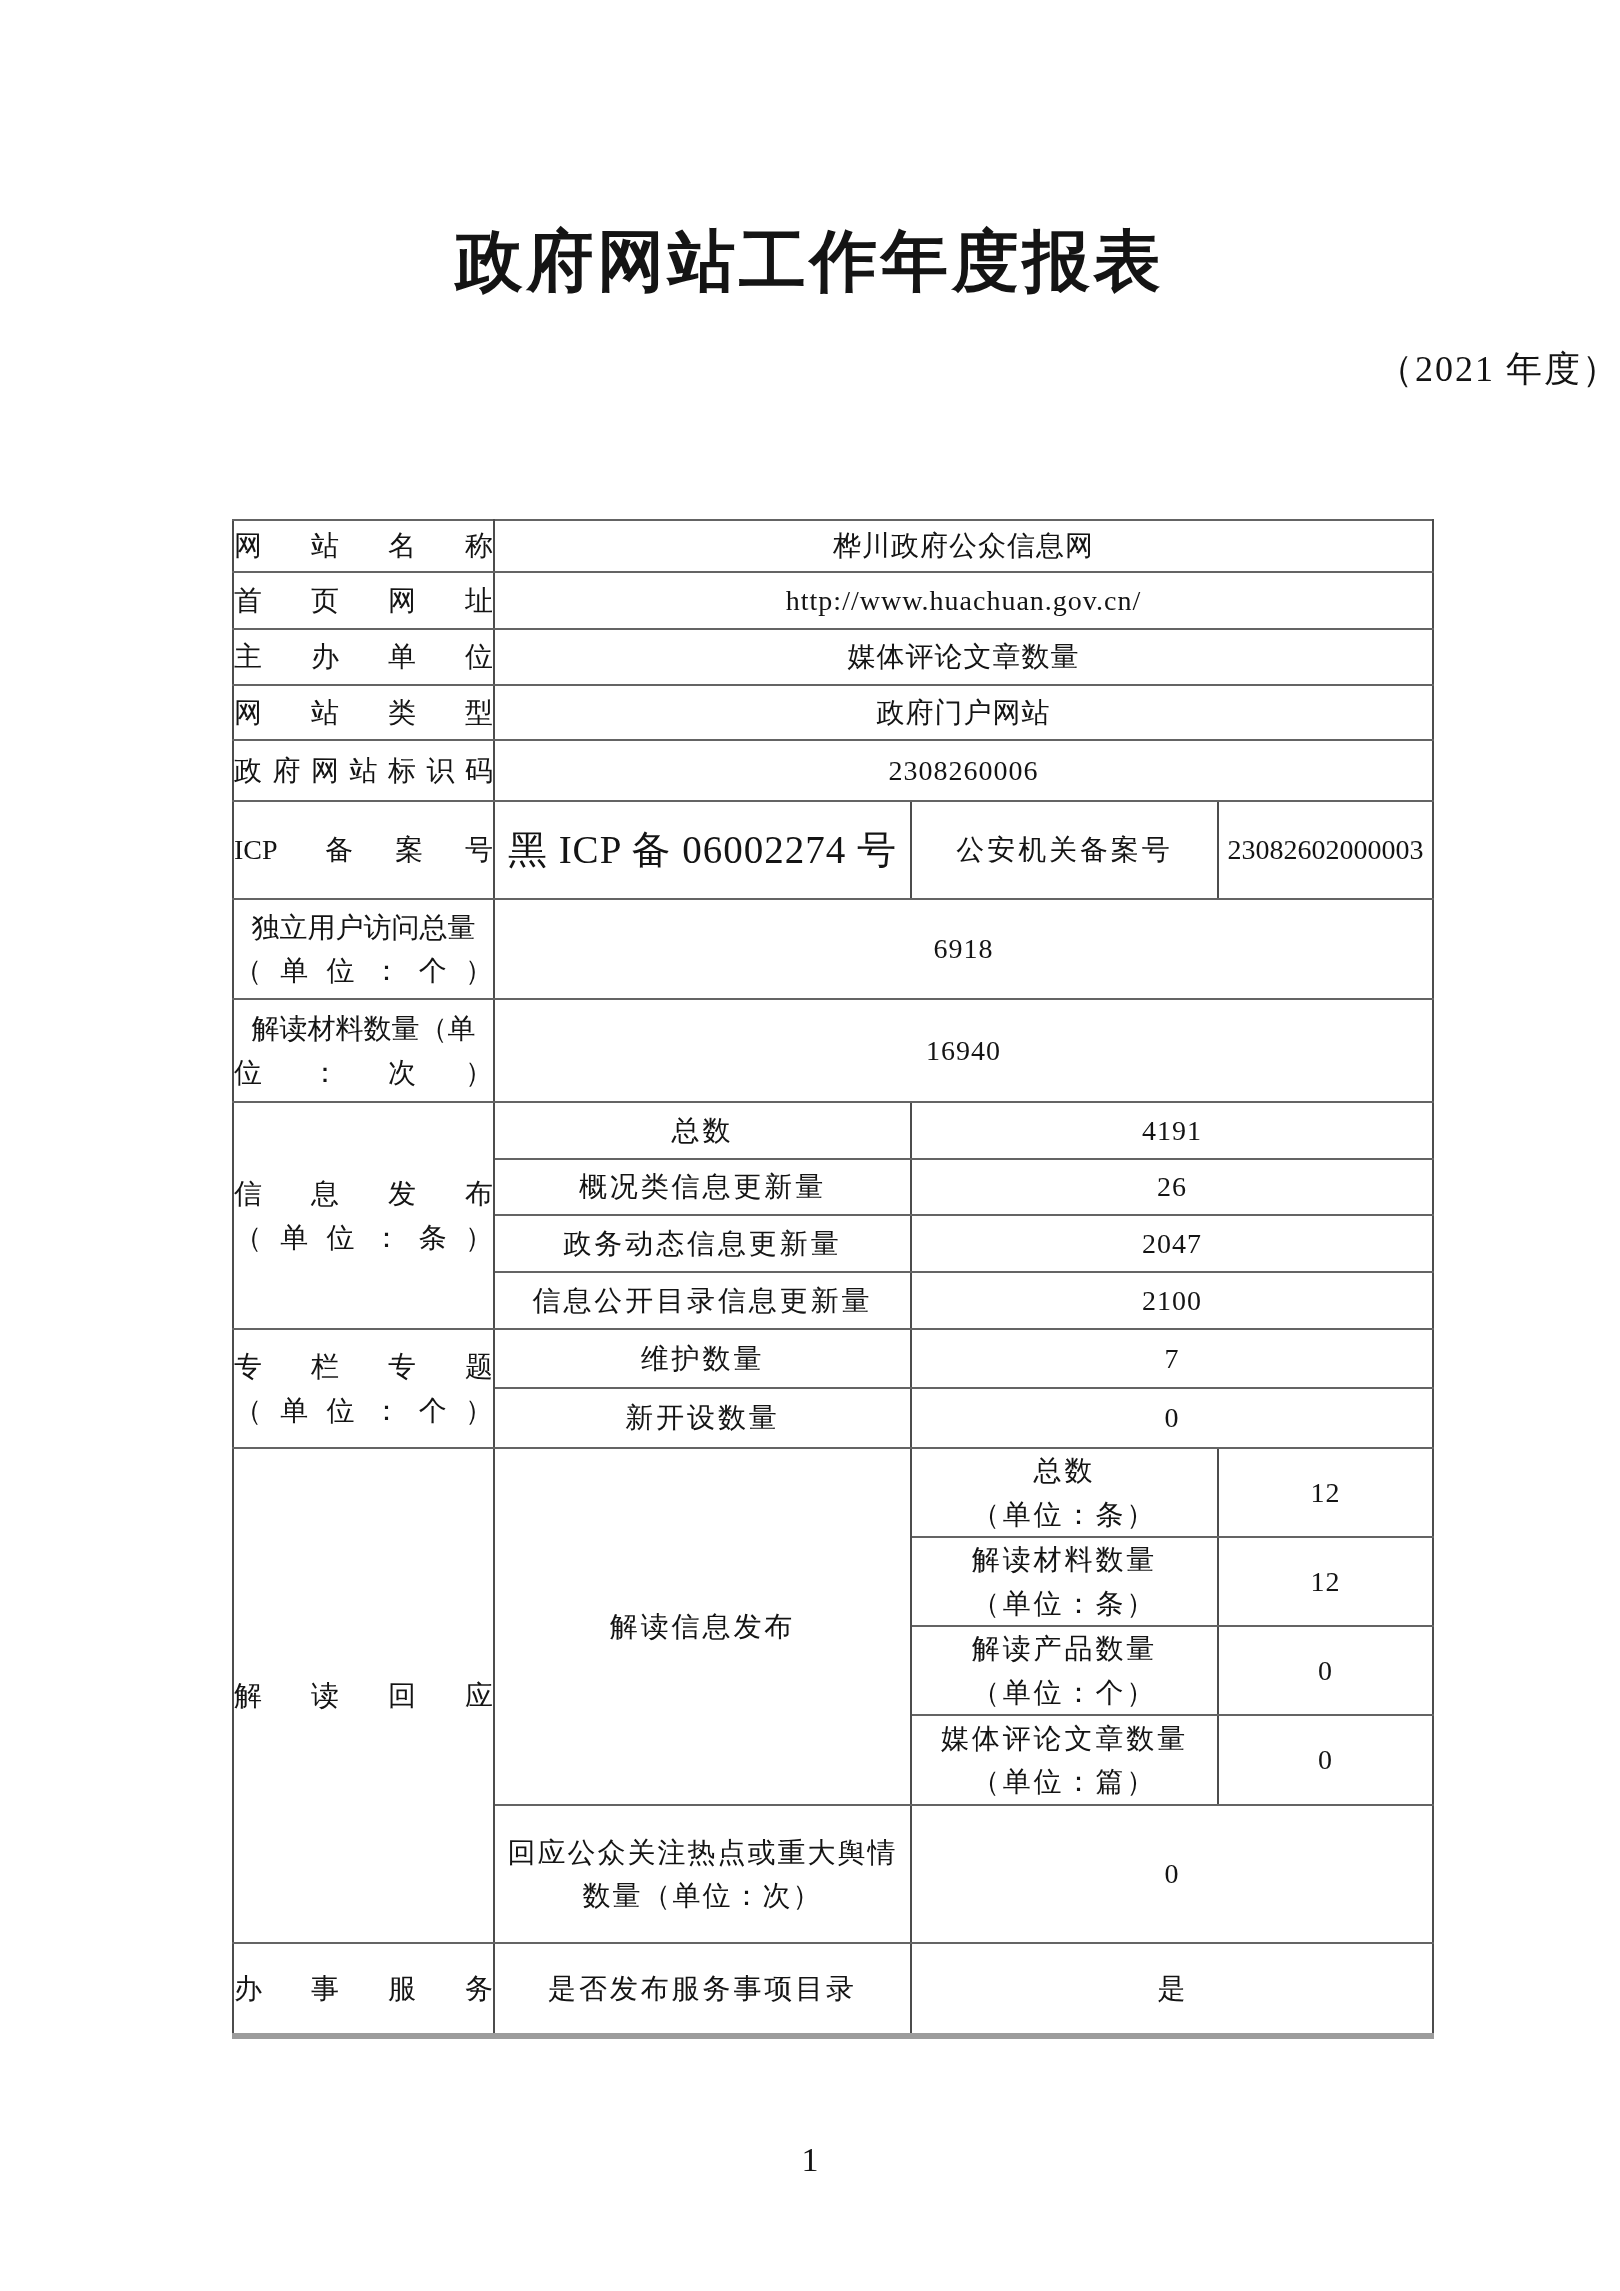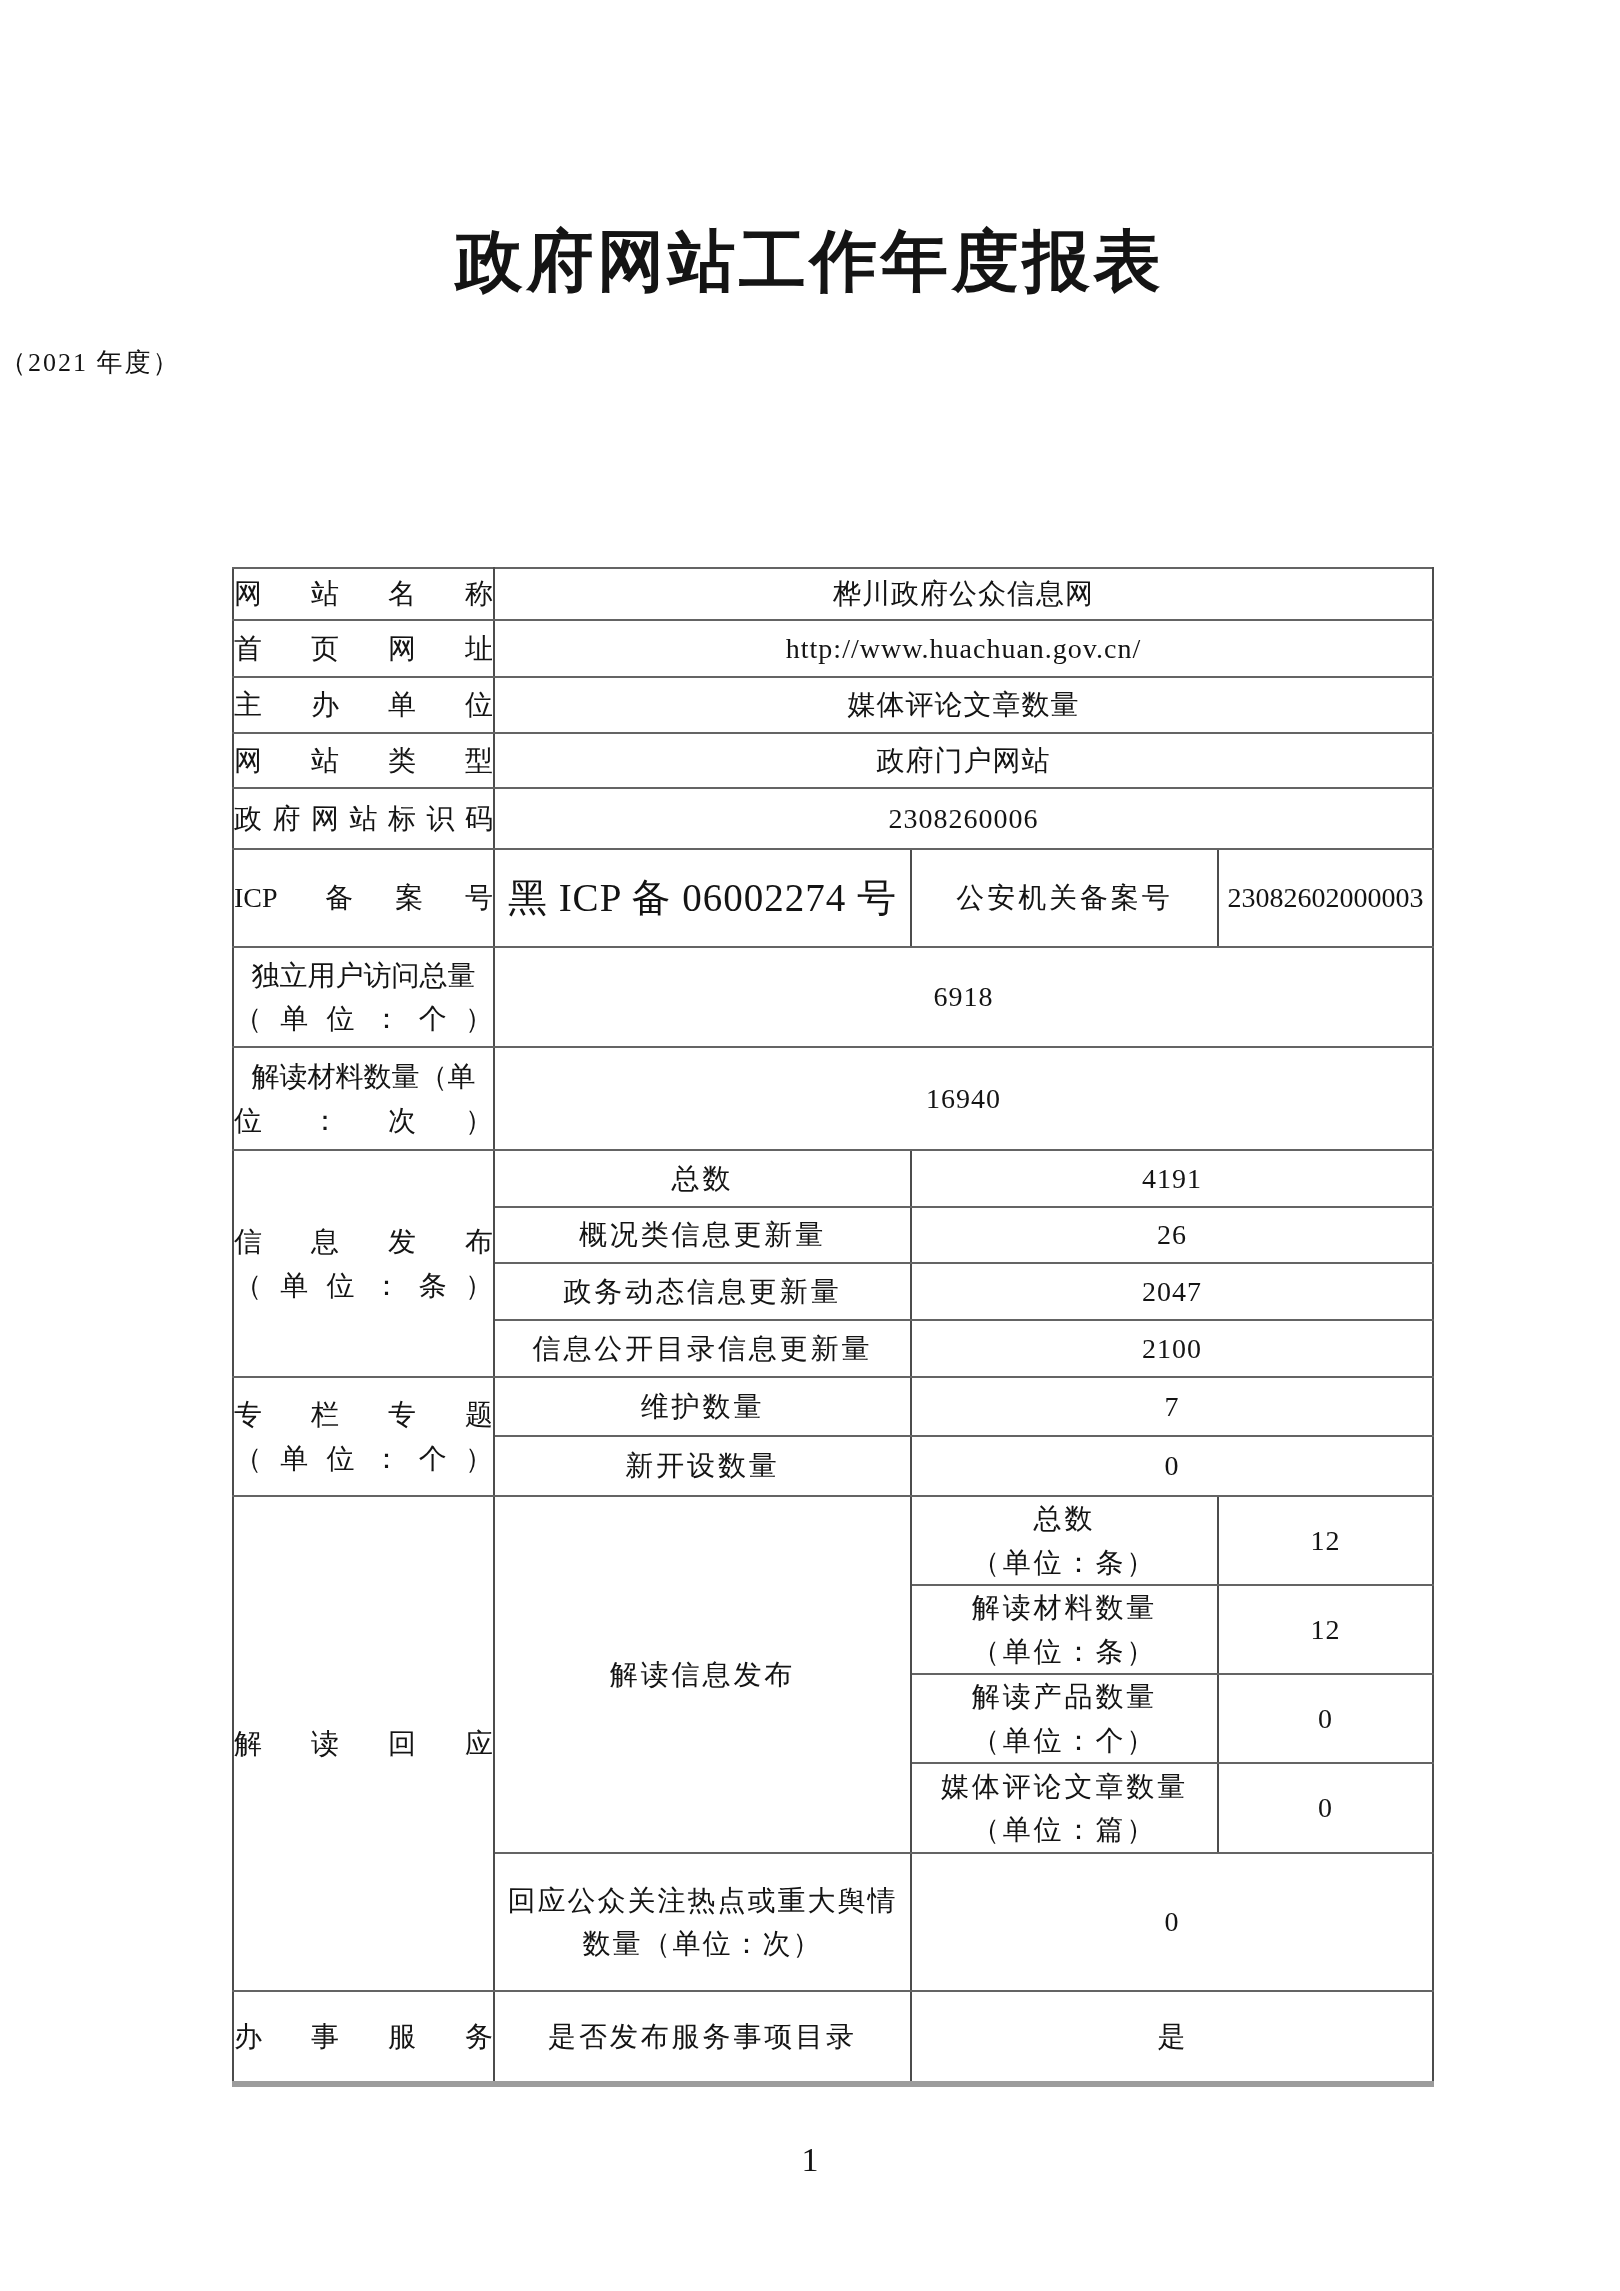--- a/index.html
+++ b/index.html
@@ -6,30 +6,30 @@
   .page{
     position:relative;width:1620px;height:2251px;background:#ffffff;
     font-family:"Liberation Serif","DejaVu Serif",serif;color:#141414;overflow:hidden;
   }
   .title{
     position:absolute;top:216px;left:0;width:100%;text-align:center;
     font-family:"DejaVu Sans","Liberation Sans",sans-serif;font-weight:700;
     font-size:67px;letter-spacing:3.9px;
   }
   .subtitle{
-    position:absolute;top:345px;left:0;width:100%;text-align:left;
-    font-size:26px;letter-spacing:2px;
+    position:absolute;top:345px;left:0;width:100%;text-align:right;
+    font-size:36px;letter-spacing:2px;
   }
   .reporting-unit{
     position:absolute;top:496px;left:233px;
     font-family:"DejaVu Sans","Liberation Sans",sans-serif;font-weight:700;
     font-size:29px;letter-spacing:1px;
   }
   .report-table{
-    position:absolute;top:567px;left:232px;width:1199px;
+    position:absolute;top:519px;left:232px;width:1199px;
     border-collapse:collapse;table-layout:fixed;
     border:2.9px solid #3f3f3f;
   }
   .report-table td{
     border:2px solid #4c4c4c;
     border-top-color:#646464;border-bottom-color:#646464;
     padding:0;text-align:center;vertical-align:middle;
     font-size:28px;line-height:1.55;overflow:hidden;
   }
   .report-table tr.major td{border-top-width:2.9px;border-top-color:#7d7d7d;}

